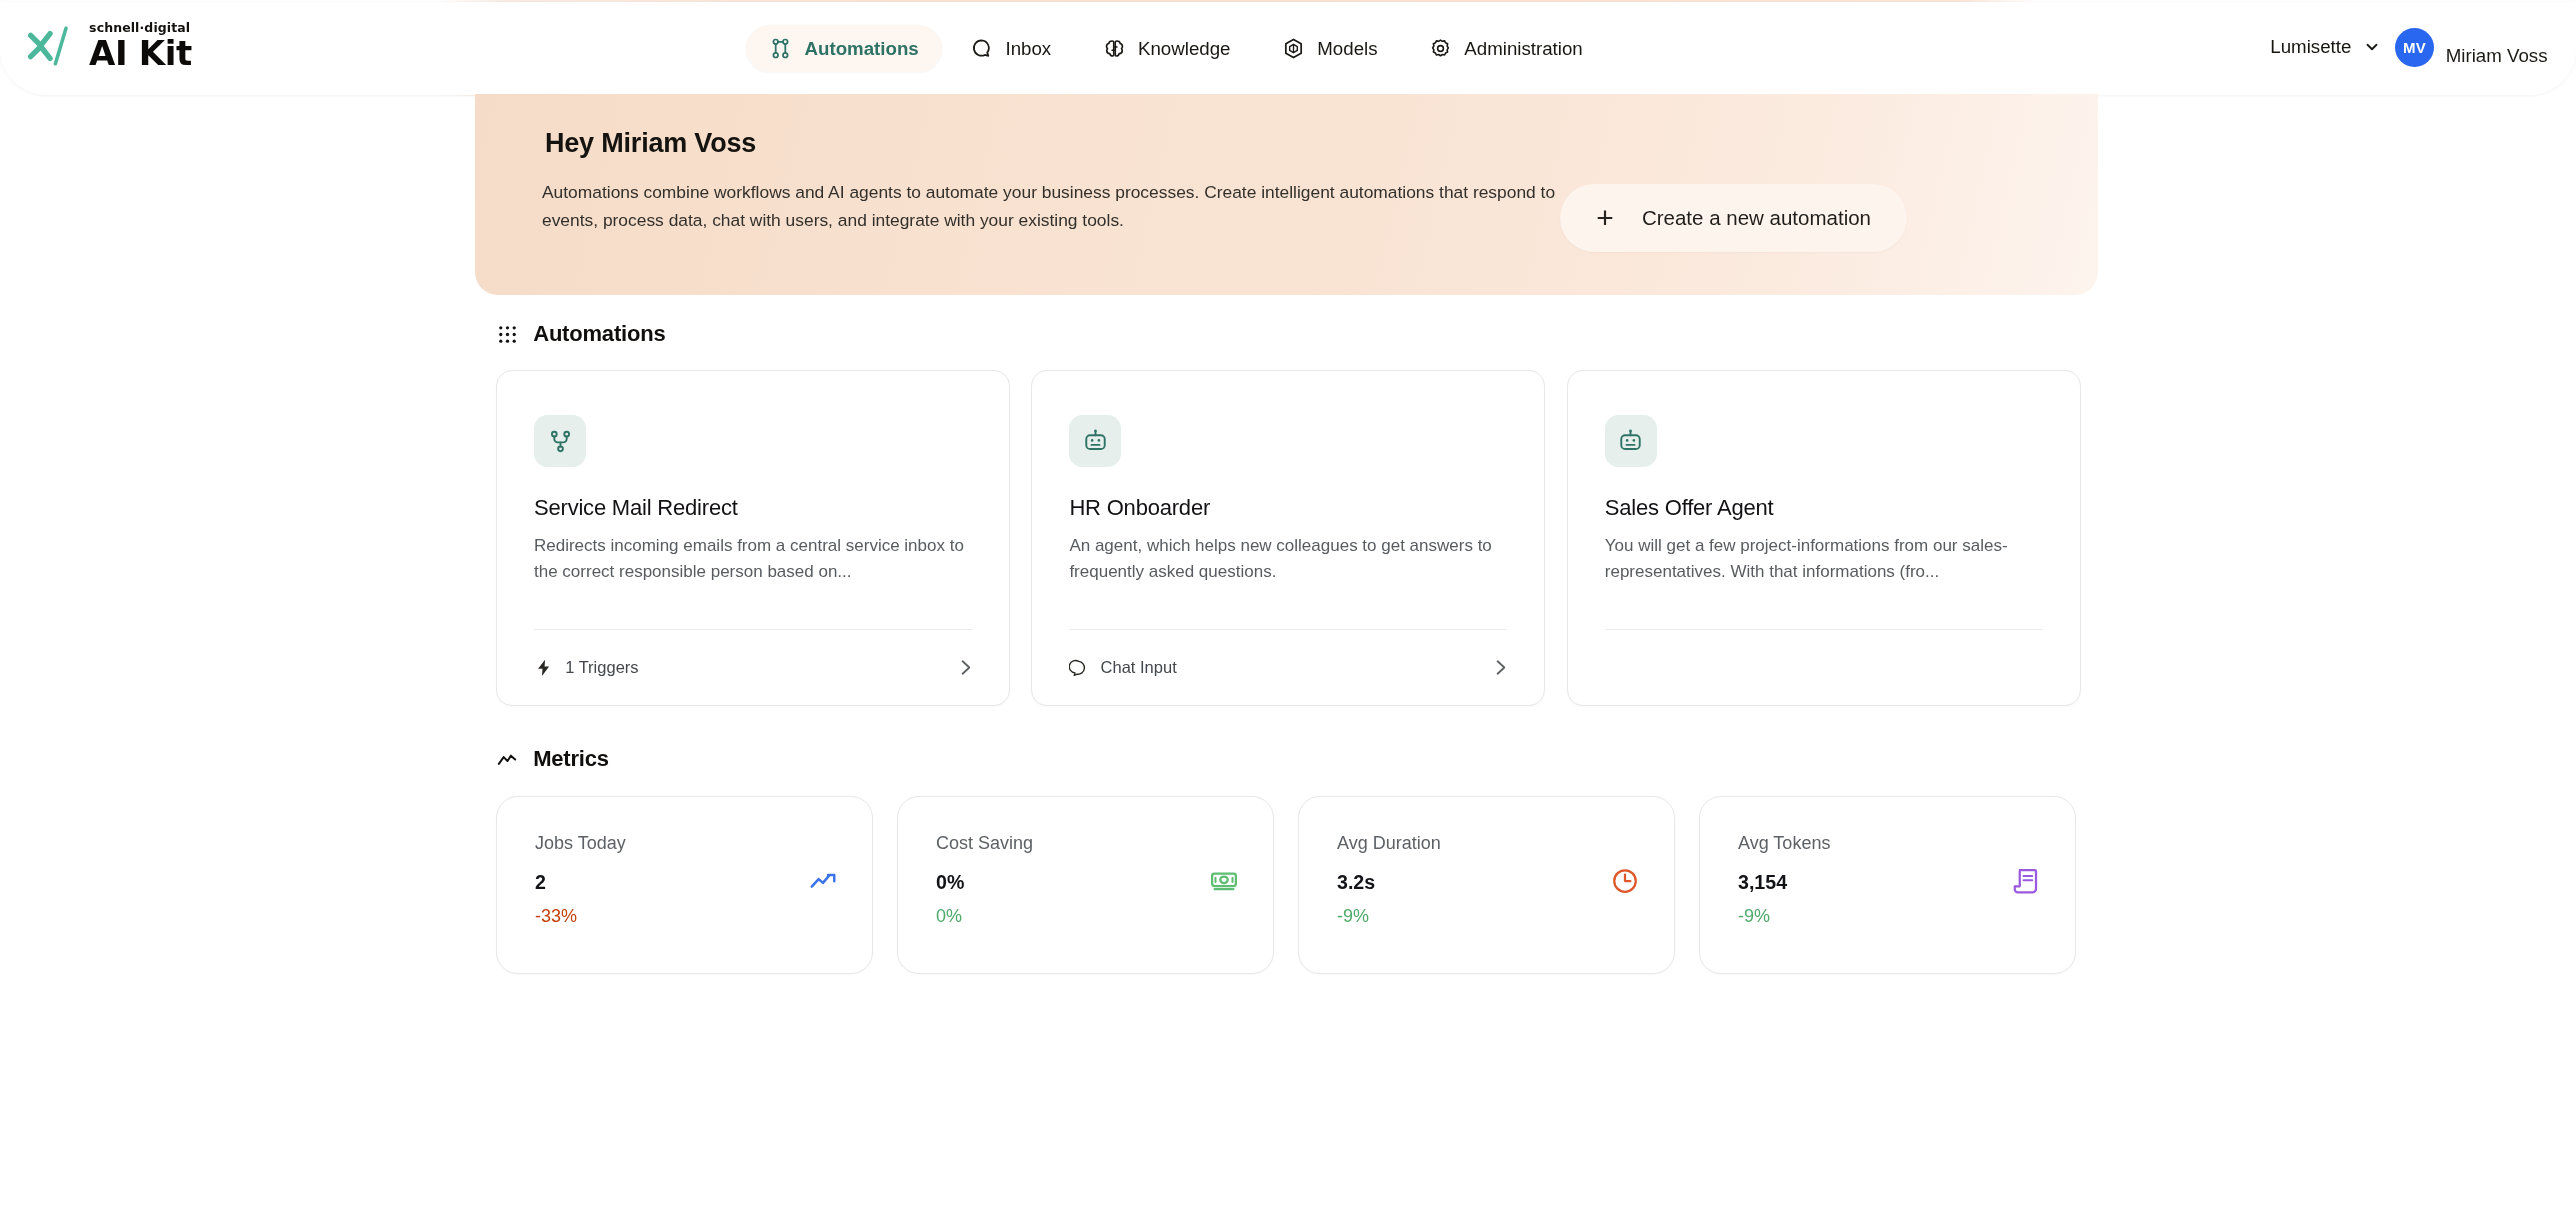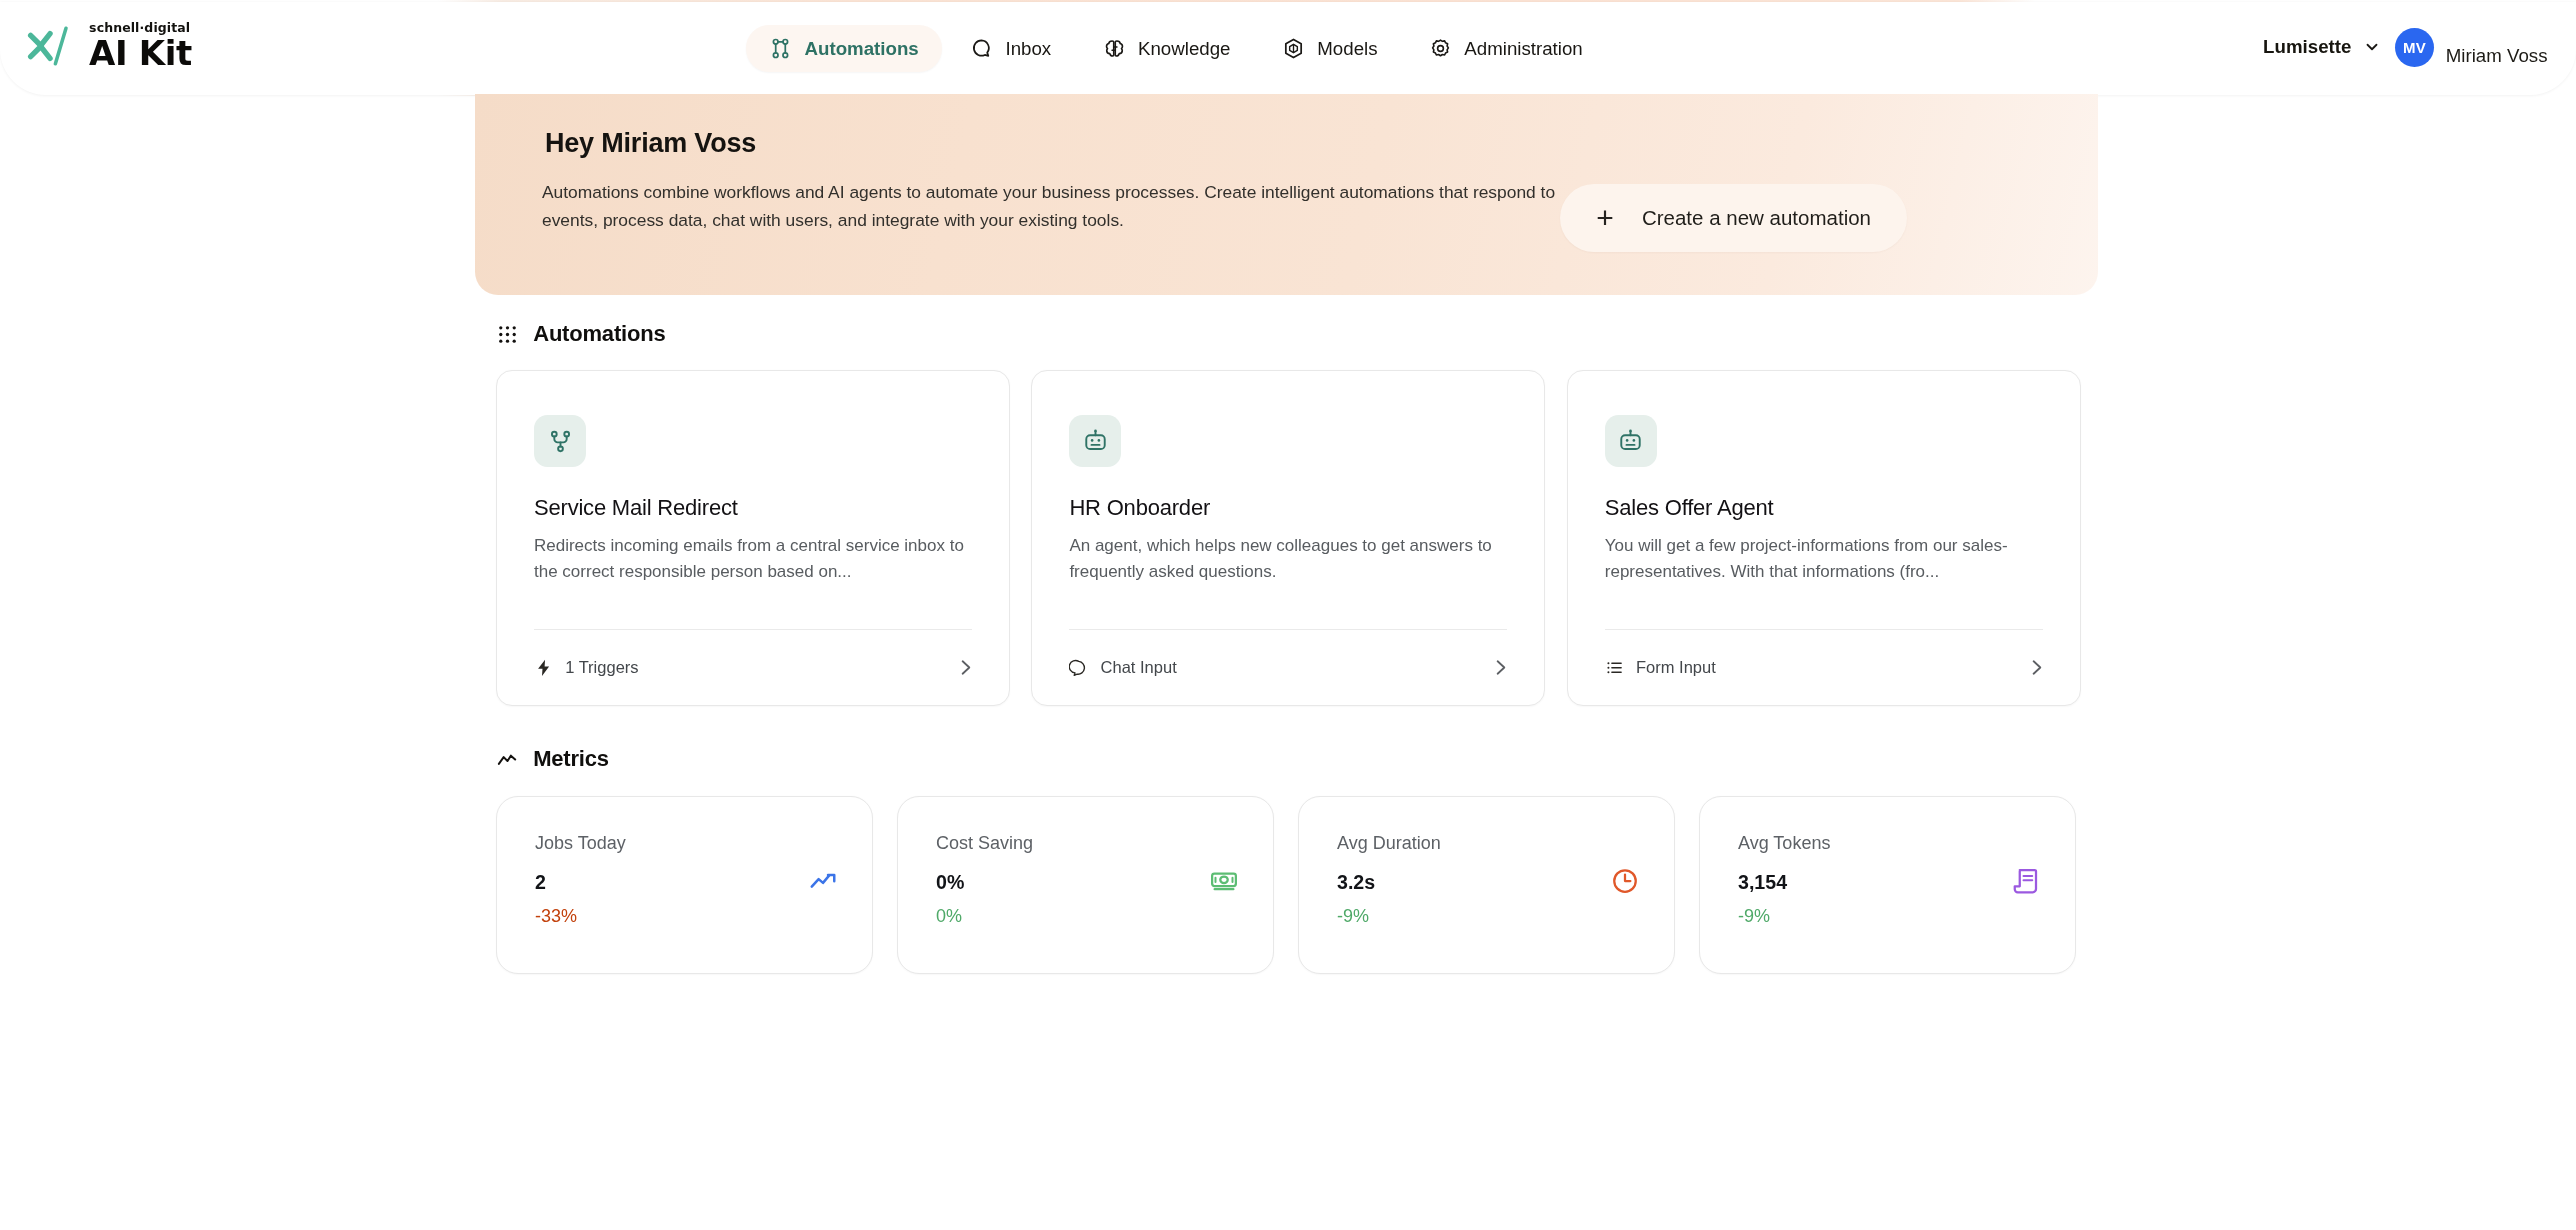--- a/index.html
+++ b/index.html
@@ -81,21 +81,21 @@
 
   .header-right {
     position: absolute;
     right: 28.5px; top: 0;
     height: 94px;
     display: flex;
     align-items: center;
     gap: 14.2px;
   }
   .org-switcher { display: flex; align-items: center; gap: 11.6px; cursor: pointer; }
-  .org-name { font-size: 18.7px; font-weight: 700; color: #17150f; }
+  .org-name { font-size: 18.7px; font-weight: 400; color: #17150f; }
   .chev-down { width: 18px; height: 18px; display: block; }
   .user-chip { display: flex; align-items: flex-end; gap: 11.6px; cursor: pointer; }
   .avatar {
     width: 39px; height: 39px; border-radius: 50%;
     background: #2a67f0;
     color: #ffffff;
     font-size: 15px; font-weight: 700;
     display: flex; align-items: center; justify-content: center;
     letter-spacing: 0.3px;
   }
@@ -405,36 +405,20 @@
         <path d="M12 3v3.4" fill="none" stroke="#2f7366" stroke-width="1.7" stroke-linecap="round"></path>
         <circle cx="12" cy="2.6" r="1.2" fill="#2f7366"></circle>
         <circle cx="9" cy="11" r="1.15" fill="#2f7366"></circle>
         <circle cx="15" cy="11" r="1.15" fill="#2f7366"></circle>
         <path d="M8.4 15h7.2" fill="none" stroke="#2f7366" stroke-width="1.7" stroke-linecap="round"></path>
       </svg>
     </div>
     <h3 class="auto-title">Sales Offer Agent</h3>
     <p class="auto-desc">You will get a few project-informations from our sales-representatives. With that informations (fro...</p>
     <div class="auto-divider"></div>
-    <div class="auto-foot">
-      <span class="auto-foot-left">
-        <svg viewBox="0 0 24 24">
-          <g fill="#2a2824">
-            <circle cx="4.2" cy="6.5" r="1.25"></circle>
-              <circle cx="4.2" cy="12" r="1.25"></circle>
-              <circle cx="4.2" cy="17.5" r="1.25"></circle>
-          </g>
-          <path d="M8.4 6.5h11.4M8.4 12h11.4M8.4 17.5h11.4" fill="none" stroke="#2a2824" stroke-width="1.7" stroke-linecap="round"></path>
-        </svg>
-        <span class="auto-foot-label">Form Input</span>
-      </span>
-      <svg class="chev-right" viewBox="0 0 24 24">
-        <path d="M9 5.5 16 12l-7 6.5" fill="none" stroke="#5c5f63" stroke-width="1.9" stroke-linecap="round" stroke-linejoin="round"></path>
-      </svg>
-    </div>
   </article>
 
 </div>
 
 <div class="section-head" id="metrics-head">
   <svg class="sec-icon" viewBox="0 0 24 24">
     <path d="M3 16.5 8 9.5l4 4 3.5-5.5 4.5 4" fill="none" stroke="#141210" stroke-width="2.1" stroke-linecap="round" stroke-linejoin="round"></path>
   </svg>
   <span class="sec-title">Metrics</span>
 </div>

